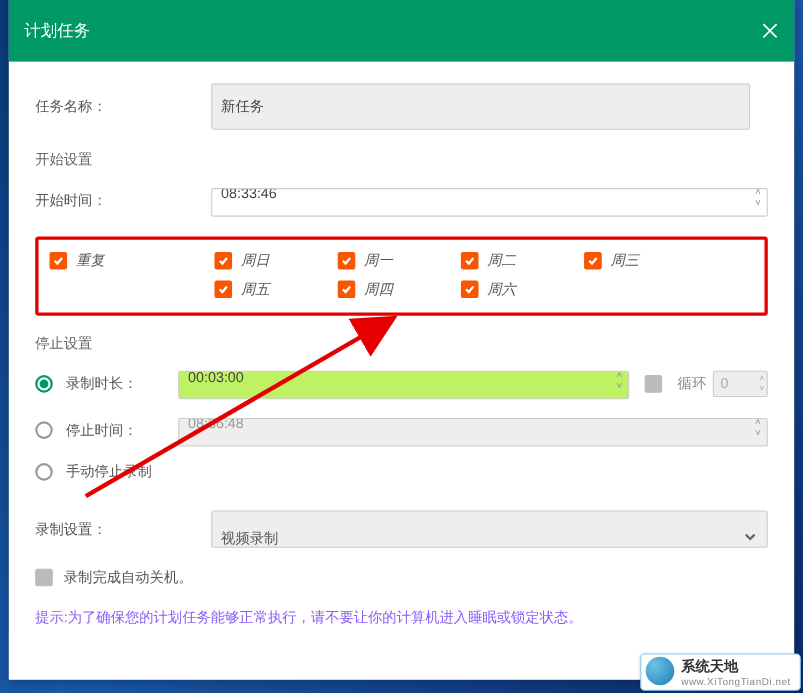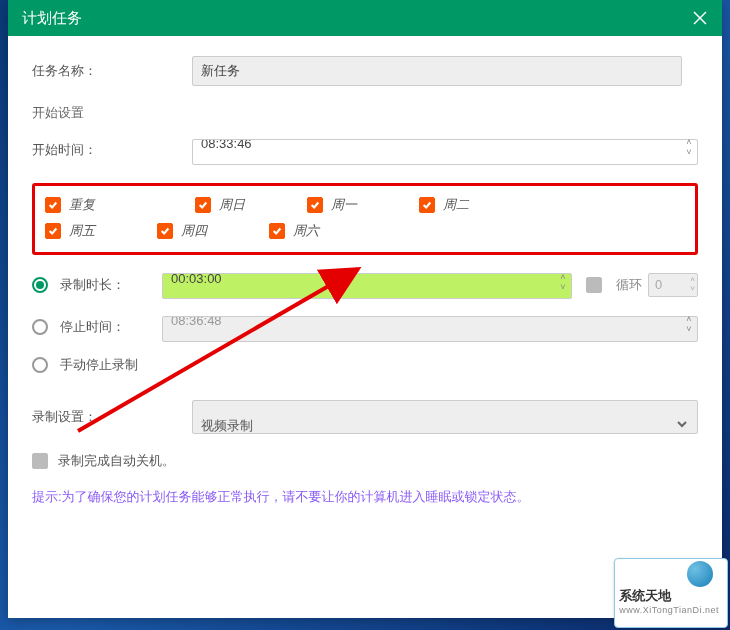--- a/index.html
+++ b/index.html
@@ -1,24 +1,24 @@
 <!DOCTYPE html>
 <html><head>
 <meta charset="utf-8">
 <style>
   * { box-sizing: border-box; margin: 0; padding: 0; font-family: "Microsoft YaHei", sans-serif; }
   body { width: 730px; height: 630px; background: linear-gradient(135deg,#0a3a7a 0%,#1a5aaa 50%,#0a2a6a 100%); position: relative; overflow: hidden; }
   .window { position: absolute; left: 8px; top: 0; width: 714px; height: 618px; background: #fff; display: flex; flex-direction: column; box-shadow: 0 2px 12px rgba(0,0,0,.3); }
-  .titlebar { height: 36px; background: #009966; color: #fff; display: flex; align-items: center; padding: 0 14px; font-size: 15px; }
+  .titlebar { height: 56px; background: #009966; color: #fff; display: flex; align-items: center; padding: 0 14px; font-size: 15px; }
   .titlebar .spacer { flex: 1; }
   .close-icon { width: 16px; height: 16px; stroke: #fff; stroke-width: 1.5; cursor: pointer; }
   .content { flex: 1; padding: 20px 24px 10px 24px; font-size: 13px; color: #555; position: relative; }
   .row { display: flex; align-items: center; margin-bottom: 18px; }
   .label { width: 160px; color: #555; }
-  .input-text { flex: 1; height: 30px; background: #eee; border: 1px solid #ccc; border-radius: 2px; padding: 0 8px; font-size: 13px; color: #444; }
+  .input-text { flex: 1; height: 42px; background: #eee; border: 1px solid #ccc; border-radius: 2px; padding: 0 8px; font-size: 13px; color: #444; }
   .input-text.wide { width: 490px; flex: none; }
   .section-head { color: #666; margin: 6px 0 14px 0; }
   .spinner { position: relative; flex: 1; }
   .spinner input { width: 100%; height: 26px; border: 1px solid #ccc; border-radius: 2px; padding: 0 20px 16px 8px; font-size: 13px; color: #444; background:#fff; }
   .spinner input:disabled { background:#eee; color:#999; }
   .spinner .arrows { position: absolute; right: 4px; top: 2px; display: flex; flex-direction: column; gap: 1px; }
   .spinner .arrows span { width: 10px; height: 9px; font-size: 9px; line-height: 9px; text-align: center; color: #888; cursor: pointer; }
   .highlight-box { border: 3px solid #e40000; border-radius: 3px; padding: 6px 10px 8px 10px; margin-bottom: 16px; position: relative; }
   .days-grid { display: flex; flex-wrap: wrap; font-style: italic; }
   .day-cell { display: flex; align-items: center; width: 112px; margin: 4px 0; }
@@ -30,21 +30,21 @@
   .radio.sel { border-color:#009966; }
   .radio.sel::after { content:""; width:8px; height:8px; background:#009966; border-radius:50%; }
   .stop-row { display:flex; align-items:center; margin-bottom:14px; }
   .stop-row .radio-label { width:130px; display:flex; align-items:center; }
   .stop-row .mid { width:310px; }
   .loop-box { display:flex; align-items:center; margin-left:14px; }
   .select { flex:1; height:26px; background:#eee; border:1px solid #ccc; border-radius:2px; padding:16px 8px; display:flex; align-items:flex-start; justify-content:space-between; cursor:pointer; }
   .select svg { width:14px; height:14px; stroke:#666; stroke-width:2; fill:none; }
   .hint { color:#8b5cf6; font-size:13px; margin-top:16px; }
   .red-arrow { position:absolute; left:60px; top:225px; width:310px; height:175px; pointer-events:none; }
-  .watermark { position:absolute; right:2px; bottom:2px; display:flex; align-items:flex-end; background:#fff; border:1px solid #8ecae6; border-radius:4px; padding:2px 8px 12px 4px; font-size:13px; box-shadow:0 1px 3px rgba(0,0,0,.2);flex-direction:column; }
+  .watermark { position:absolute; right:2px; bottom:2px; display:flex; align-items:flex-start; background:#fff; border:1px solid #8ecae6; border-radius:4px; padding:2px 8px 2px 4px; font-size:13px; box-shadow:0 1px 3px rgba(0,0,0,.2); }
   .watermark .logo { width:26px; height:26px; background:radial-gradient(circle at 30% 30%, #6ec1e4, #1a7fb8); border-radius:50%; margin-right:6px; position:relative; }
   .watermark .t1 { font-weight:bold; color:#333; }
   .watermark .t2 { font-size:9px; color:#888; letter-spacing:.5px; }
   .small-spinner { width:50px; height:24px; border:1px solid #ccc; border-radius:2px; background:#eee; display:flex; align-items:center; padding:0 14px 0 6px; color:#aaa; position:relative; margin-left:6px; }
   .small-spinner .arrows { position:absolute; right:2px; top:1px; display:flex; flex-direction:column; }
   .small-spinner .arrows span { font-size:8px; line-height:9px; color:#aaa; }
 </style>
 </head>
 <body>
 
@@ -105,20 +105,28 @@
             <span>周一</span>
           </div>
         <div class="day-cell">
             <div class="ck">
               <svg viewBox="0 0 12 12">
                 <polyline points="2,6 5,9 10,3"></polyline>
               </svg>
             </div>
             <span>周二</span>
           </div>
+        <div class="day-cell">
+            <div class="ck">
+              <svg viewBox="0 0 12 12">
+                <polyline points="2,6 5,9 10,3"></polyline>
+              </svg>
+            </div>
+            <span>周三</span>
+          </div>
         <div class="day-cell first"></div>
         <div class="day-cell">
             <div class="ck">
               <svg viewBox="0 0 12 12">
                 <polyline points="2,6 5,9 10,3"></polyline>
               </svg>
             </div>
             <span>周五</span>
           </div>
         <div class="day-cell">
@@ -133,20 +141,21 @@
             <div class="ck">
               <svg viewBox="0 0 12 12">
                 <polyline points="2,6 5,9 10,3"></polyline>
               </svg>
             </div>
             <span>周六</span>
           </div>
       </div>
     </div>
 
+    <div class="section-head">停止设置</div>
 
     <div class="stop-row">
       <div class="radio-label">
         <div class="radio sel"></div>
         <span>录制时长：</span>
       </div>
       <div class="spinner mid">
         <input style="background: #bef264;" value="00:03:00">
         <div class="arrows">
             <span>˄</span>

